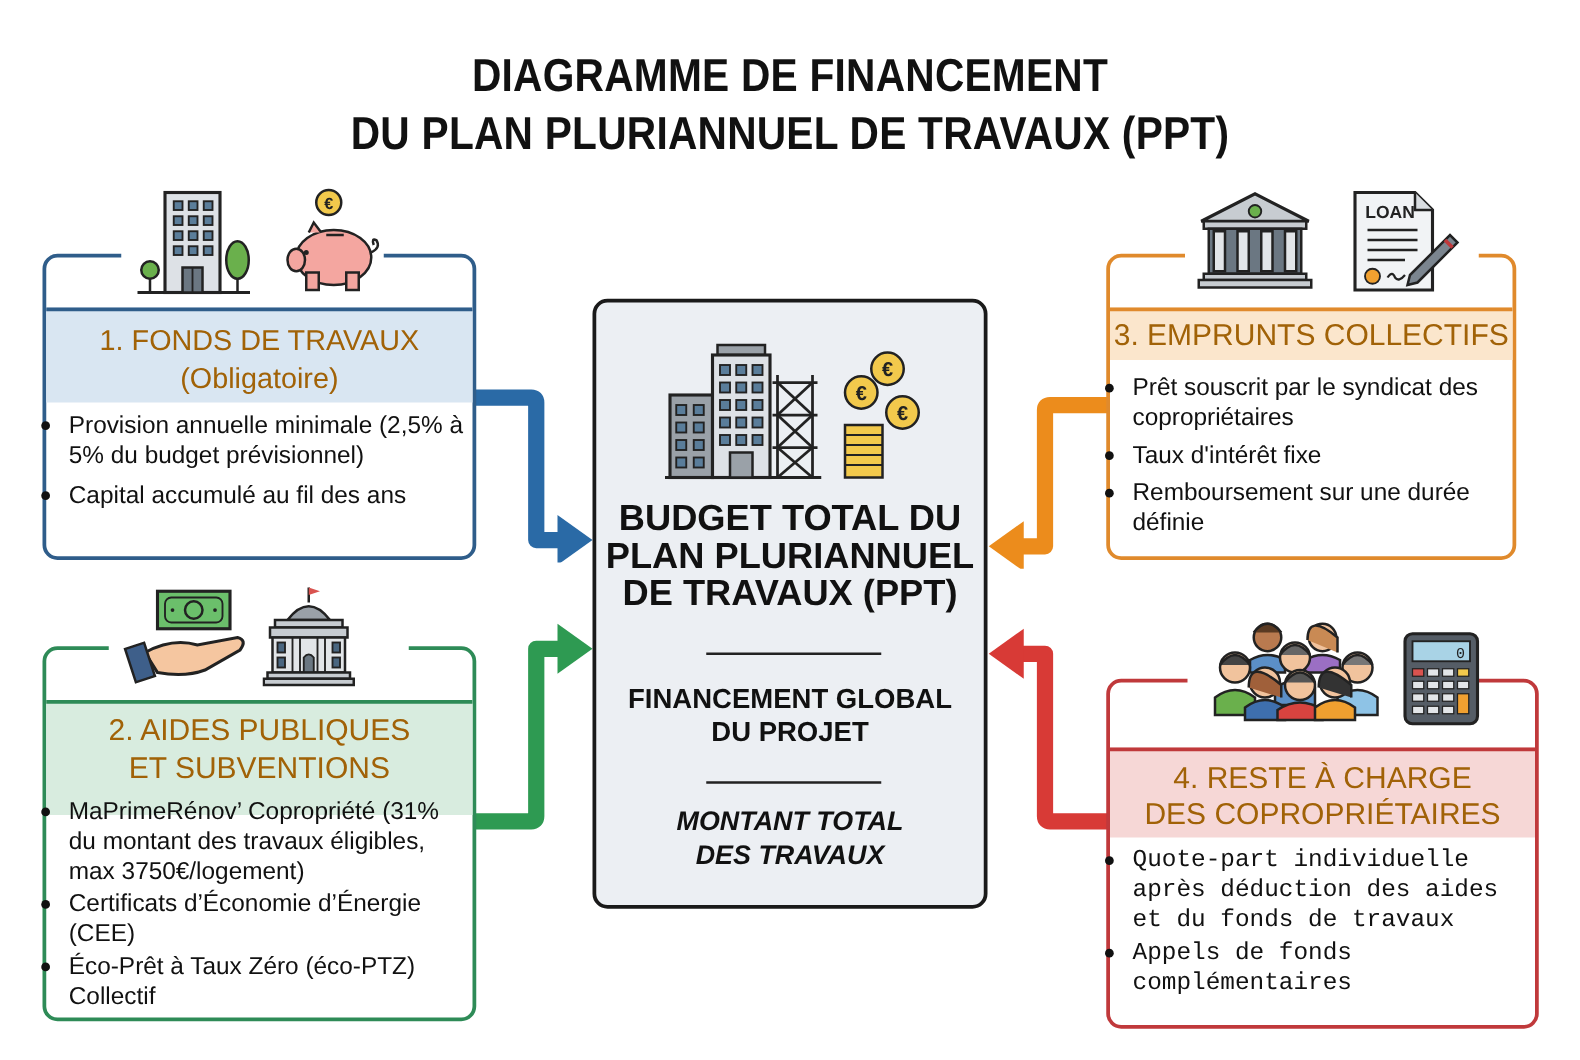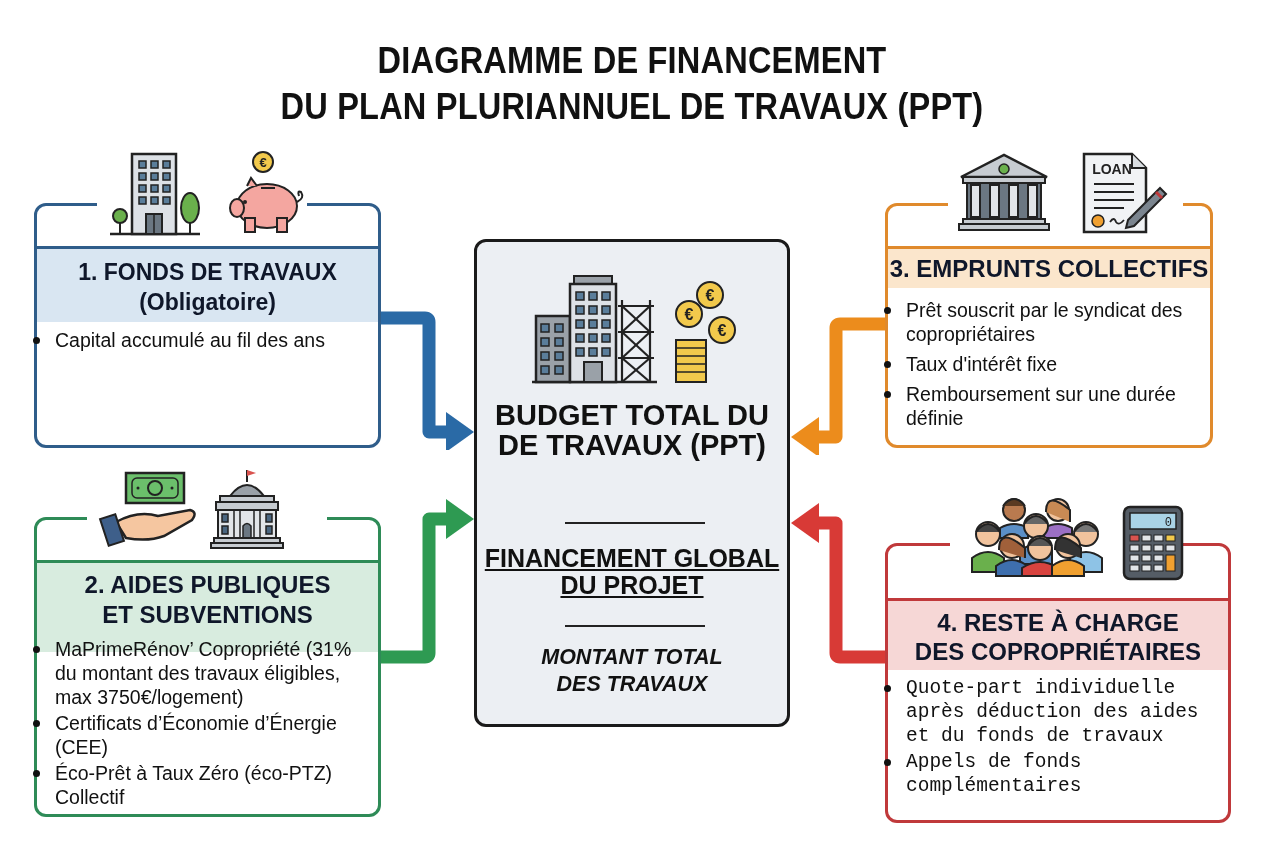--- a/index.html
+++ b/index.html
@@ -13,21 +13,21 @@
     transform: scaleX(0.88); transform-origin: center top;
   }
   .title span { display: block; }
 
   .box {
     position: absolute; border: 3px solid; border-radius: 12px; background: #fff;
   }
   .box .gapcover { position: absolute; top: -4px; height: 6px; background: #fff; }
   .box .head {
     position: absolute; left: 0; right: 0; border-top: 3px solid; text-align: center;
-    font-weight: bold; color: #0f172a;
+    font-weight: normal; color: #a16207;
   }
   .box .head .line { display: block; }
   .box ul { position: absolute; left: 0; right: 0; list-style: none; padding-left: 18px; padding-right: 6px; }
   .box li { position: relative; font-size: 19.5px; line-height: 24px; color: #111; margin-bottom: 8px; }
   .box li::before {
     content: ""; position: absolute; left: -22px; top: 9px; width: 7px; height: 7px; border-radius: 50%; background: #111;
   }
 
   
   #box1 { left: 34px; top: 203px; width: 347px; height: 245px; border-color: #2f5d8a; }
@@ -52,21 +52,21 @@
   #box4 ul { top: 130px; }
   #box4 li { margin-bottom: 2px; font-family: Liberation Mono, monospace; }
 
   
   #center {
     position: absolute; left: 474px; top: 239px; width: 316px; height: 488px;
     border: 3px solid #1a1a1a; border-radius: 12px; background: #eceff3;
   }
   #center .ctext { position: absolute; left: 0; right: 0; text-align: center; font-weight: bold; color: #111; }
   #center .c1 { top: 158px; font-size: 29px; line-height: 30px; }
-  #center .c2 { top: 303px; font-size: 25px; line-height: 27px; text-decoration: underline; }
+  #center .c2 { top: 303px; font-size: 22px; line-height: 27px; }
   #center .c3 { top: 402px; font-size: 21.5px; line-height: 27px; font-style: italic; }
   #center .rule { position: absolute; left: 88px; width: 140px; height: 2px; background: #222; }
   #center .r1 { top: 280px; }
   #center .r2 { top: 383px; }
 
   .icon { position: absolute; }
   .arrow { position: absolute; }
 </style>
 </head>
 <body>
@@ -93,20 +93,21 @@
   <polygon points="29,8 1,28 29,48" fill="#d83a36"></polygon>
 </svg>
 
 <div class="box" id="box1">
   <div class="gapcover" style="left:60px;width:210px"></div>
   <div class="head">
     <span class="line">1. FONDS DE TRAVAUX</span>
     <span class="line">(Obligatoire)</span>
   </div>
   <ul>
+    <li>Provision annuelle minimale (2,5% à 5% du budget prévisionnel)</li>
     <li>Capital accumulé au fil des ans</li>
   </ul>
 </div>
 
 <svg class="icon" style="left:108px;top:148px" width="95" height="90" viewBox="0 0 95 90">
   <line x1="2" y1="86" x2="92" y2="86" stroke="#222" stroke-width="2.5"></line>
   <line x1="12" y1="86" x2="12" y2="72" stroke="#222" stroke-width="2"></line>
   <circle cx="12" cy="68" r="7" fill="#6ab04c" stroke="#222" stroke-width="2"></circle>
   <rect x="24" y="6" width="44" height="80" fill="#dde1e6" stroke="#222" stroke-width="2.5"></rect>
   <g fill="#5a7d9a" stroke="#222" stroke-width="1.5">
@@ -356,20 +357,21 @@
       <circle cx="38" cy="15" r="13" fill="#f2c94c" stroke="#222" stroke-width="2"></circle>
         <text x="38" y="21">€</text>
       <circle cx="17" cy="34" r="13" fill="#f2c94c" stroke="#222" stroke-width="2"></circle>
         <text x="17" y="40">€</text>
       <circle cx="50" cy="50" r="13" fill="#f2c94c" stroke="#222" stroke-width="2"></circle>
         <text x="50" y="56">€</text>
     </g>
   </svg>
   <div class="ctext c1">
     <div>BUDGET TOTAL DU</div>
+    <div>PLAN PLURIANNUEL</div>
     <div>DE TRAVAUX (PPT)</div>
   </div>
   <div class="rule r1"></div>
   <div class="ctext c2">
     <div>FINANCEMENT GLOBAL</div>
     <div>DU PROJET</div>
   </div>
   <div class="rule r2"></div>
   <div class="ctext c3">
     <div>MONTANT TOTAL</div>

